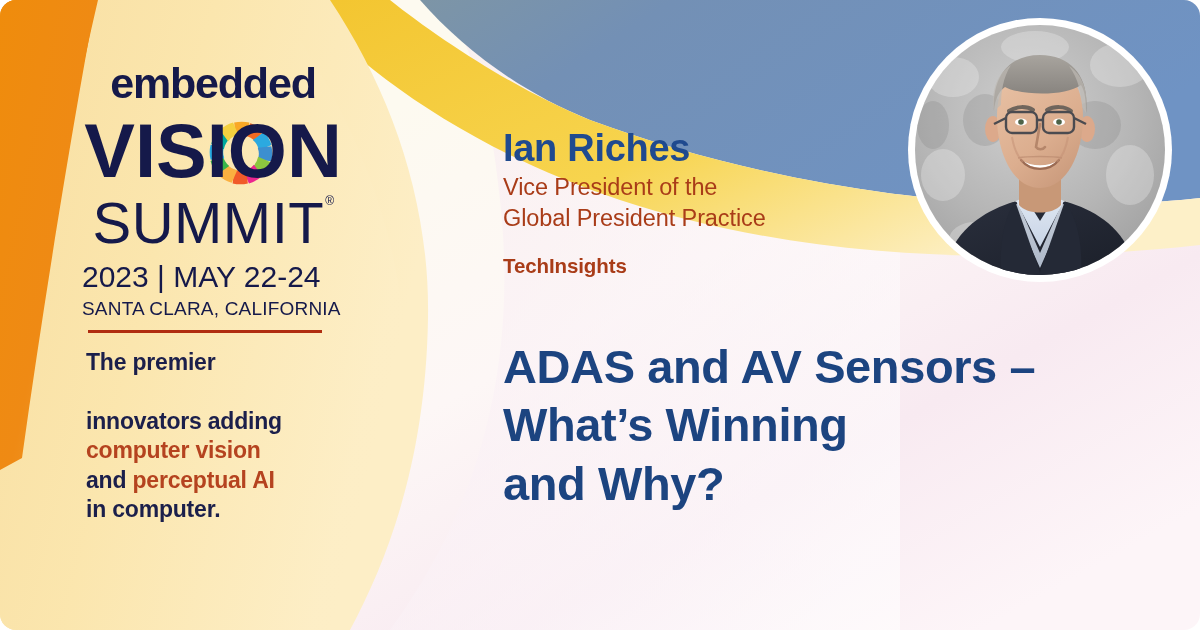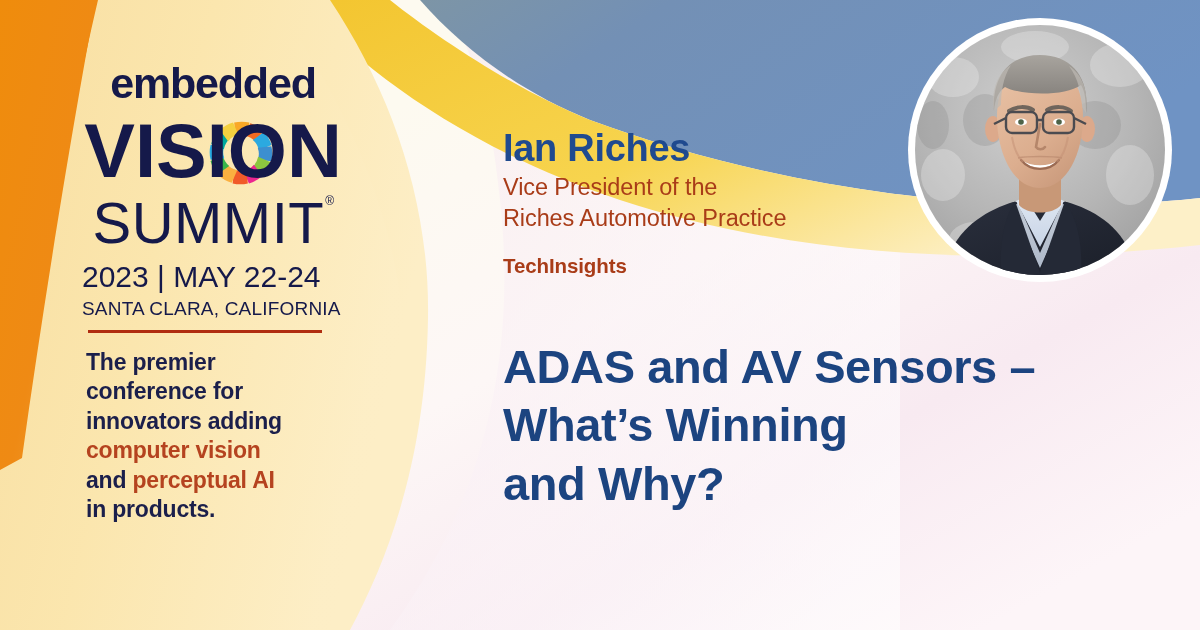--- a/index.html
+++ b/index.html
@@ -8,20 +8,21 @@
     font-family:"Liberation Sans", sans-serif;
     background:#ffffff;
     overflow:hidden;
   }
   #banner {
     position:relative;
     width:1200px;
     height:630px;
     overflow:hidden;
     background:#ffffff;
+    border-radius:16px;
   }
 
   
   #bg-art { position:absolute; inset:0; width:1200px; height:630px; }
 
   
   .left-col {
     position:absolute;
     left:0; top:0;
     width:400px; height:630px;
@@ -294,33 +295,33 @@
 
       <div class="logo-dates">2023 | MAY 22-24</div>
 
       <div class="logo-city">SANTA CLARA, CALIFORNIA</div>
     </div>
 
     <div class="divider"></div>
 
     <div class="tagline">
       <span>The premier</span><br>
-      <span>conference for</span><br>
+      <br>
       <span>innovators adding</span><br>
       <span class="hl">computer vision</span><br>
       <span>and </span><span class="hl">perceptual AI</span><br>
-      <span>in products.</span>
+      <span>in computer.</span>
     </div>
   </div>
 
   <div class="speaker">
     <div class="speaker-name">Ian Riches</div>
     <div class="speaker-role">
       <span>Vice President of the</span><br>
-      <span>Riches Automotive Practice</span>
+      <span>Global President Practice</span>
     </div>
     <div class="speaker-company">TechInsights</div>
   </div>
 
   <div class="talk-title">
     <span>ADAS and AV Sensors –</span><br>
     <span>What’s Winning</span><br>
     <span>and Why?</span>
   </div>
 

